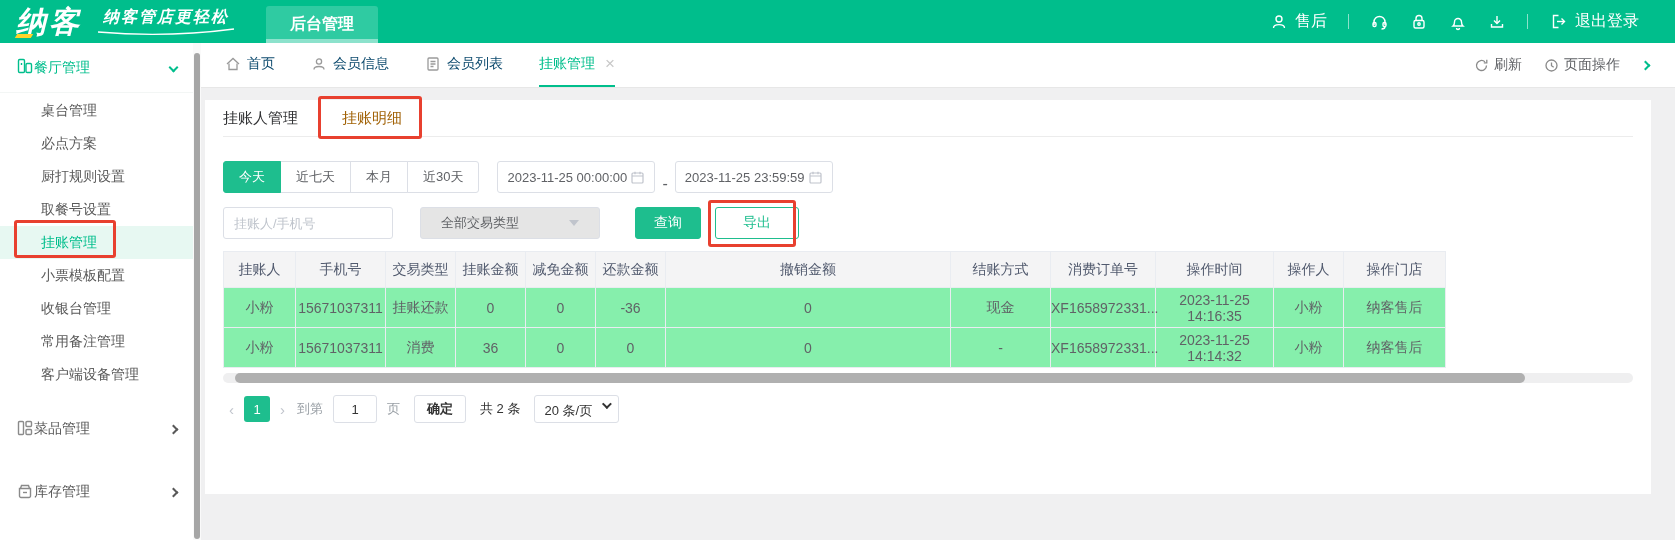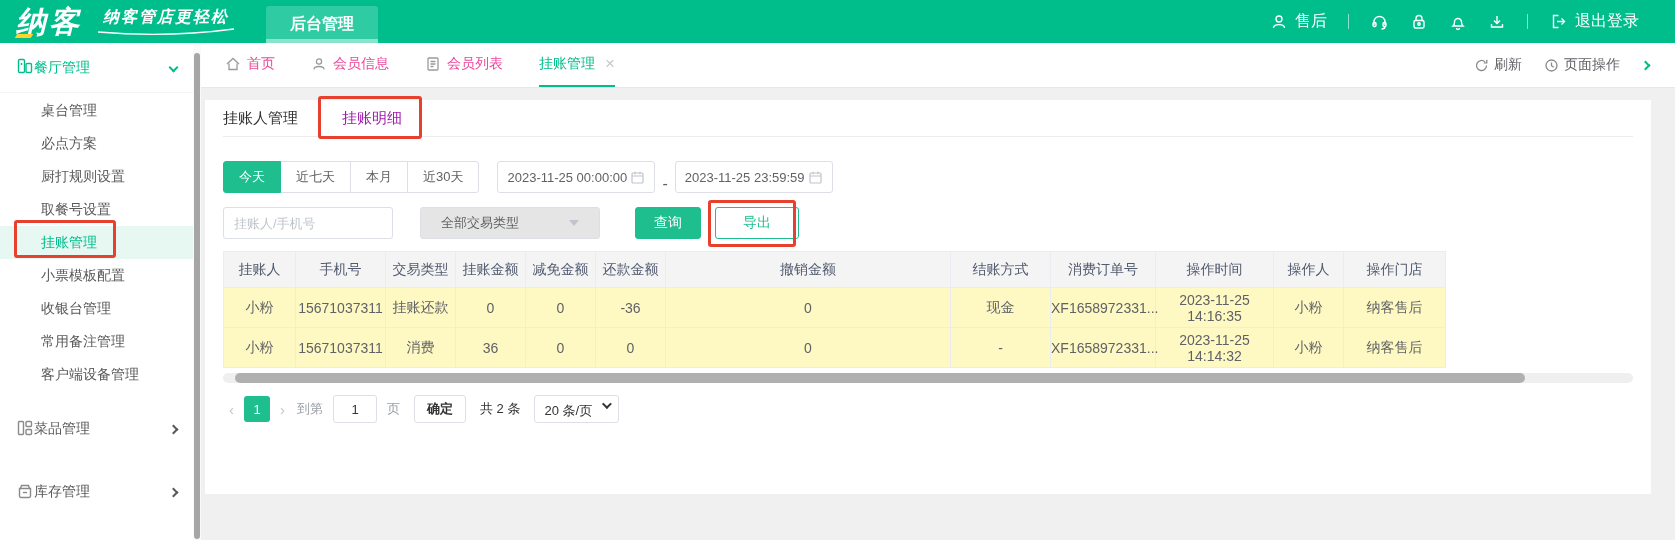--- a/index.html
+++ b/index.html
@@ -32,32 +32,32 @@
   .chev.right { transform:rotate(-45deg); }
   .side-sub { padding-top:1px; }
   .side-sub-item { height:33px; line-height:33px; padding-left:41px; font-size:14px; color:#595959; cursor:pointer; }
   .side-sub-item.active { background:#e7f8f2; color:#00be8c; }
   .side-scroll { position:absolute; top:43px; left:193px; width:8px; bottom:0; background:#fafafa; z-index:4; }
   .side-scroll .vthumb { position:absolute; top:10px; left:1px; width:6px; height:486px; background:#a6a6a6; border-radius:3px; }
 
   
   .main { position:absolute; top:43px; left:201px; right:0; bottom:0; background:#f0f0f1; }
   .tabstrip { height:45px; background:#fff; border-bottom:1px solid #e7e7e7; display:flex; align-items:center; padding:0 26px 0 24px; }
-  .tab { display:flex; align-items:center; gap:6px; color:#ec4899; font-size:14px; margin-right:36px; height:100%; cursor:pointer; border-bottom:2px solid transparent; }
+  .tab { display:flex; align-items:center; gap:6px; color:#0c4a6e; font-size:14px; margin-right:36px; height:100%; cursor:pointer; border-bottom:2px solid transparent; }
   .tab.active { color:#00be8c; border-bottom-color:#00be8c; }
   .tab .close { color:#c8c8c8; font-size:17px; margin-left:4px; }
   .strip-right { margin-left:auto; display:flex; align-items:center; gap:22px; color:#606266; font-size:14px; }
   .strip-item { display:flex; align-items:center; gap:5px; cursor:pointer; }
   .strip-chev { width:7px; height:7px; border-right:2px solid #00be8c; border-bottom:2px solid #00be8c; transform:rotate(-45deg); display:inline-block; }
 
   
   .card { margin:12px 24px 0 4px; background:#fff; height:394px; position:relative; padding:0 18px; }
   .subtabs { height:37px; border-bottom:1px solid #ececec; display:flex; align-items:center; font-size:15px; color:#303133; position:relative; }
   .subtab { margin-right:44px; cursor:pointer; }
-  .subtab.active { color:#a21caf; }
+  .subtab.active { color:#a16207; }
   .redbox { position:absolute; border:3px solid #e8402f; border-radius:3px; pointer-events:none; z-index:9; }
 
   .filters1 { margin-top:24px; display:flex; align-items:flex-end; }
   .quick { display:flex; }
   .quick .qbtn { height:32px; border:1px solid #dcdfe6; background:#fff; color:#606266; font-size:13px; padding:0 15px; margin-left:-1px; cursor:pointer; font-family:inherit; }
   .quick .qbtn:first-child { border-radius:3px 0 0 3px; margin-left:0; }
   .quick .qbtn:last-child { border-radius:0 3px 3px 0; }
   .quick .qbtn.active { background:#1ebe8e; border-color:#1ebe8e; color:#fff; position:relative; z-index:1; }
   .dateinput { width:158px; height:32px; border:1px solid #dcdfe6; border-radius:3px; display:flex; align-items:center; justify-content:space-between; padding:0 9px; color:#606266; font-size:13px; margin-left:18px; background:#fff; cursor:pointer; }
   .dateinput:last-of-type { margin-left:0; }
@@ -66,21 +66,21 @@
   .filters2 { margin-top:14px; display:flex; align-items:center; position:relative; }
   .text-input { width:170px; height:32px; border:1px solid #dcdfe6; border-radius:3px; padding:0 10px; font-size:13px; color:#606266; font-family:inherit; outline:none; }
   .text-input::placeholder { color:#bfc4cc; }
   .selectbox { width:180px; height:32px; border:1px solid #dcdfe6; border-radius:3px; margin-left:27px; display:flex; align-items:center; justify-content:space-between; padding:0 20px; font-size:13px; color:#606266; background:#e5e5e5; cursor:pointer; }
   .caret-down { width:0; height:0; border-left:5px solid transparent; border-right:5px solid transparent; border-top:6px solid #c0c4cc; }
   .btn-query { margin-left:35px; width:66px; height:32px; background:#1ebe8e; border:1px solid #1ebe8e; color:#fff; font-size:14px; border-radius:3px; cursor:pointer; font-family:inherit; }
   .btn-export { margin-left:14px; width:84px; height:32px; background:#fff; border:1px solid #1ebe8e; color:#1ebe8e; font-size:14px; border-radius:3px; cursor:pointer; font-family:inherit; }
 
   table.grid { margin-top:12px; border-collapse:collapse; table-layout:fixed; width:1222px; font-size:14px; color:#606266; }
   .grid th { background:#f4f4f5; height:36px; font-weight:400; color:#515a6e; border:1px solid #e9ecf1; text-align:center; }
-  .grid td { height:40px; border:1px solid #e9ecf1; text-align:center; background:#fef9c3; }
+  .grid td { height:40px; border:1px solid #e9ecf1; text-align:center; background:#86efac; }
 
   .hscroll { margin-top:5px; height:10px; width:100%; background:#efeff0; border-radius:5px; position:relative; cursor:pointer; }
   .hscroll .hthumb { position:absolute; left:12px; top:0; height:10px; width:1290px; background:#b0b0b0; border-radius:5px; }
 
   .pagination { margin-top:12px; display:flex; align-items:center; font-size:13px; color:#606266; }
   .pg-chev { color:#c0c4cc; font-size:15px; padding:0 6px; cursor:pointer; }
   .pg-cur { width:26px; height:26px; background:#1ebe8e; color:#fff; border-radius:3px; display:flex; align-items:center; justify-content:center; margin:0 4px; cursor:pointer; }
   .pg-label { color:#9aa0a6; margin:0 6px; }
   .pg-input { width:44px; height:28px; border:1px solid #dcdfe6; border-radius:3px; text-align:center; font-size:13px; color:#333; font-family:inherit; outline:none; margin:0 4px; }
   .pg-btn { height:28px; padding:0 12px; border:1px solid #dcdfe6; border-radius:3px; background:#fff; font-weight:bold; color:#333; font-size:13px; cursor:pointer; margin:0 8px; font-family:inherit; }

